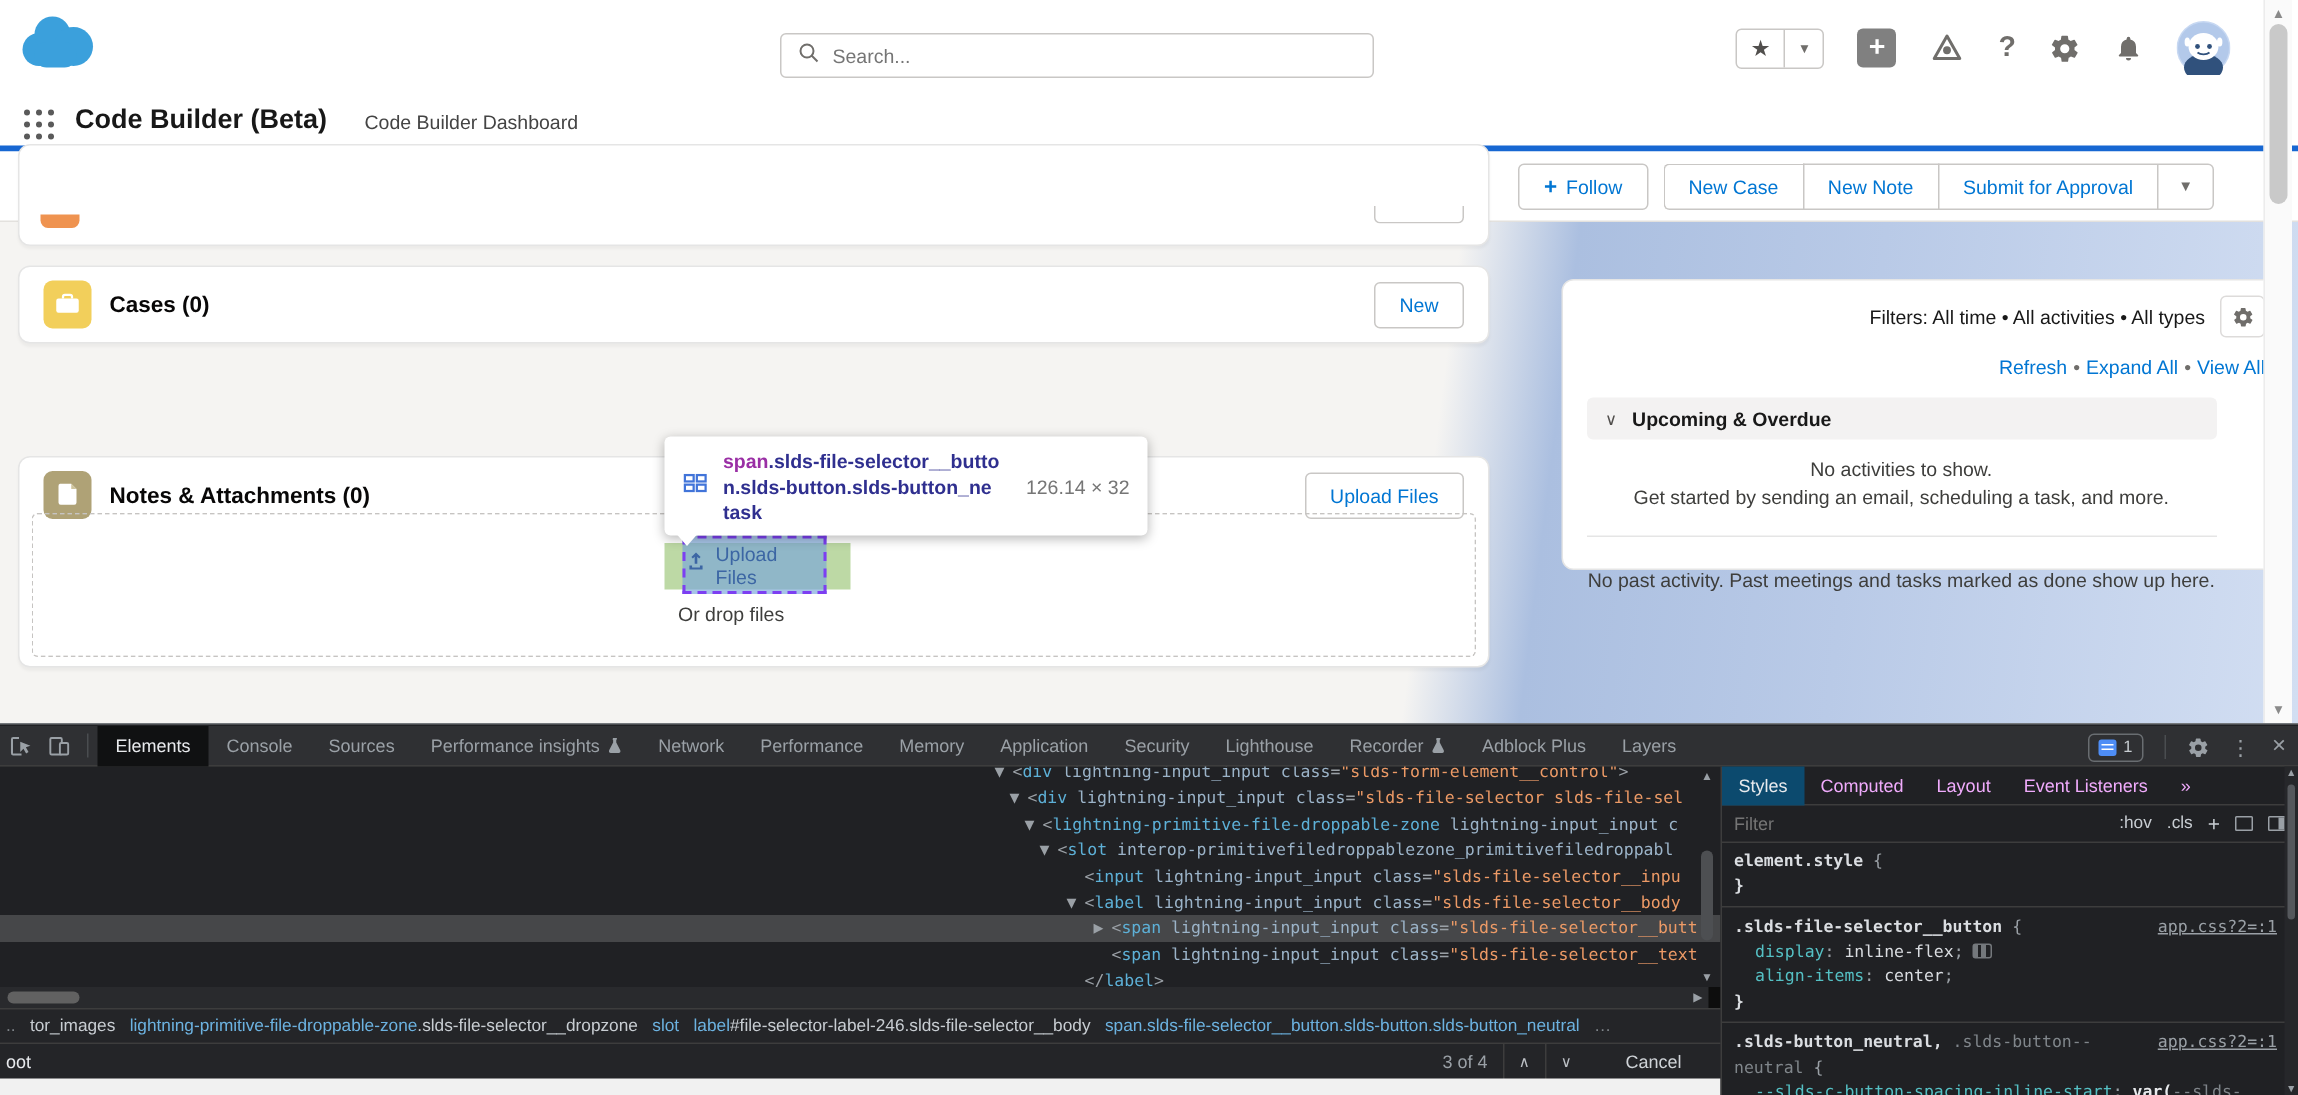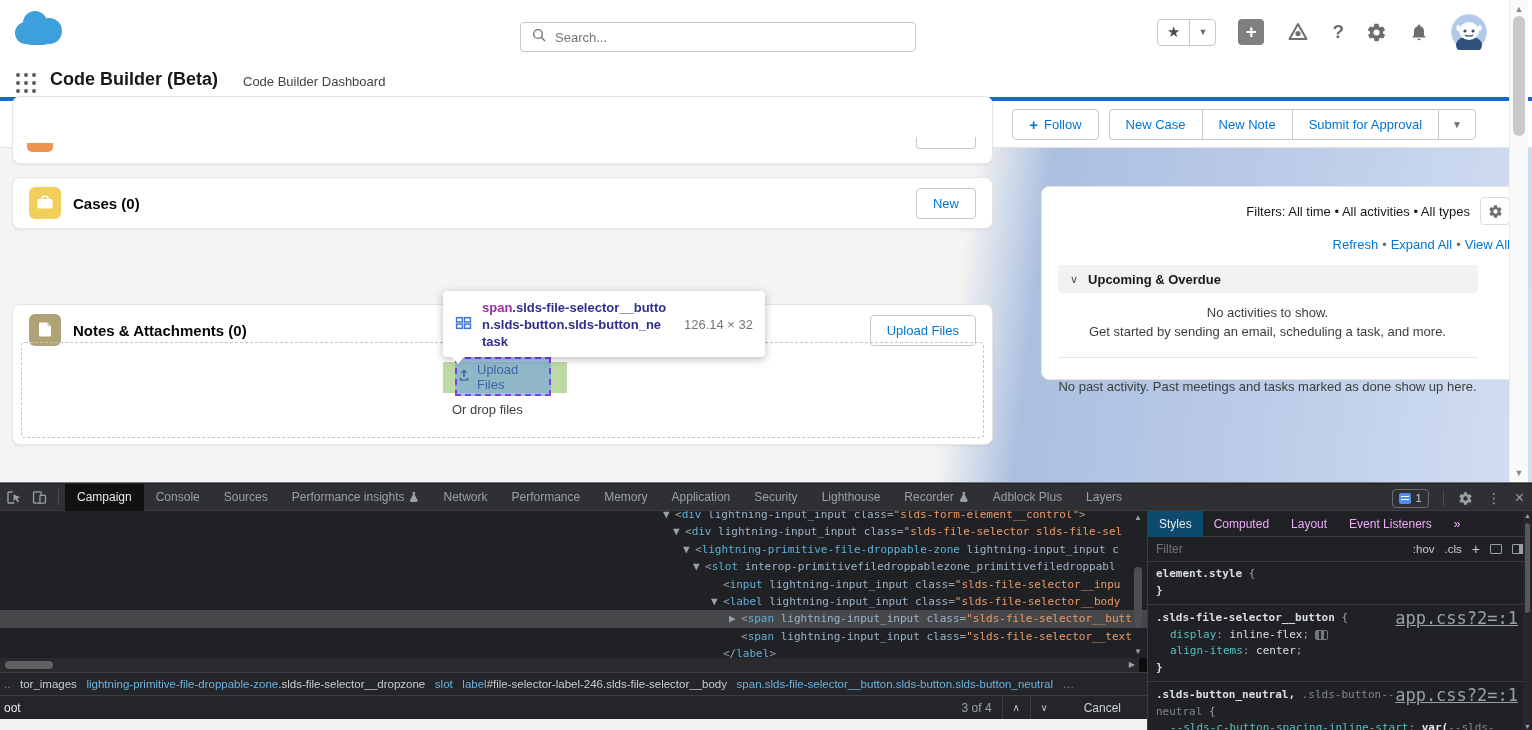--- a/index.html
+++ b/index.html
@@ -151,21 +151,21 @@
   #st-rules { position:relative; font-family:"DejaVu Sans Mono",monospace; font-size:11px; line-height:16.5px; padding:4px 0 0 8px; color:#dadde1; height:169px; overflow:hidden; }
   .st-line { white-space:pre; position:relative; }
   .st-indent1 { padding-left:14px; }
   .st-rule-sep { height:1px; background:#3d3d3d; margin:5px 0 5px -8px; }
   .tk-ssel { color:#dadde1; font-weight:bold; }
   .tk-sp { color:#9aa0a6; }
   .tk-sprop { color:#55c0c4; }
   .tk-sval { color:#dadde1; }
   .tk-svar { color:#e8eaed; font-weight:bold; }
   .tk-sdim { color:#80868b; }
-  .st-link { position:absolute; right:14px; font-size:17px; color:#9aa0a6; text-decoration:underline; }
+  .st-link { position:absolute; right:14px; font-size:11px; color:#9aa0a6; text-decoration:underline; }
   #flex-badge { display:inline-block; width:13px; height:10px; border:1px solid #8a8e92; border-radius:2px; margin-left:6px; vertical-align:middle; background:linear-gradient(90deg,#8a8e92 3px,transparent 3px,transparent 5px,#8a8e92 5px,#8a8e92 8px,transparent 8px); opacity:.8; }
   #st-vscroll { position:absolute; right:0px; top:0px; width:9px; height:220px; background:#26272a; }
   #st-vscroll .arr { position:absolute; left:0; width:100%; text-align:center; font-size:7px; color:#9aa0a6; }
   #st-vscroll .thumb { position:absolute; left:2px; top:12px; width:5px; height:90px; background:#55585c; border-radius:3px; }
 </style>
 </head>
 <body>
 
 <div id="screen">
 
@@ -374,21 +374,21 @@
             <path fill="#9aa0a6" d="M10 6.5l8 3.2-3.6 1.1 2.1 3.8-1.9 1.1-2.1-3.8L10 14.5z"></path>
           </svg>
       </div>
       <div class="dt-toolicon">
         <svg width="17" height="17" viewBox="0 0 20 20">
             <rect x="3" y="3.5" width="9" height="13" rx="1" fill="none" stroke="#9aa0a6" stroke-width="1.5"></rect>
             <rect x="10.5" y="7.5" width="6.5" height="9" rx="1" fill="#2f3033" stroke="#9aa0a6" stroke-width="1.5"></rect>
           </svg>
       </div>
       <div id="dt-sep1"></div>
-      <div class="dt-tab active">Campaign</div>
+      <div class="dt-tab active">Elements</div>
       <div class="dt-tab">Console</div>
       <div class="dt-tab">Sources</div>
       <div class="dt-tab">
           <span>Performance insights</span>
           <svg width="10" height="12" viewBox="0 0 12 14">
             <path fill="#9aa0a6" d="M4.5 1h3v1l-.5.5v2l3.2 6.2c.5 1-.2 2.3-1.3 2.3H2.6c-1.1 0-1.8-1.3-1.3-2.3L4.5 4.5v-2L4 2z"></path>
           </svg>
         </div>
       <div class="dt-tab">Network</div>
       <div class="dt-tab">Performance</div>

